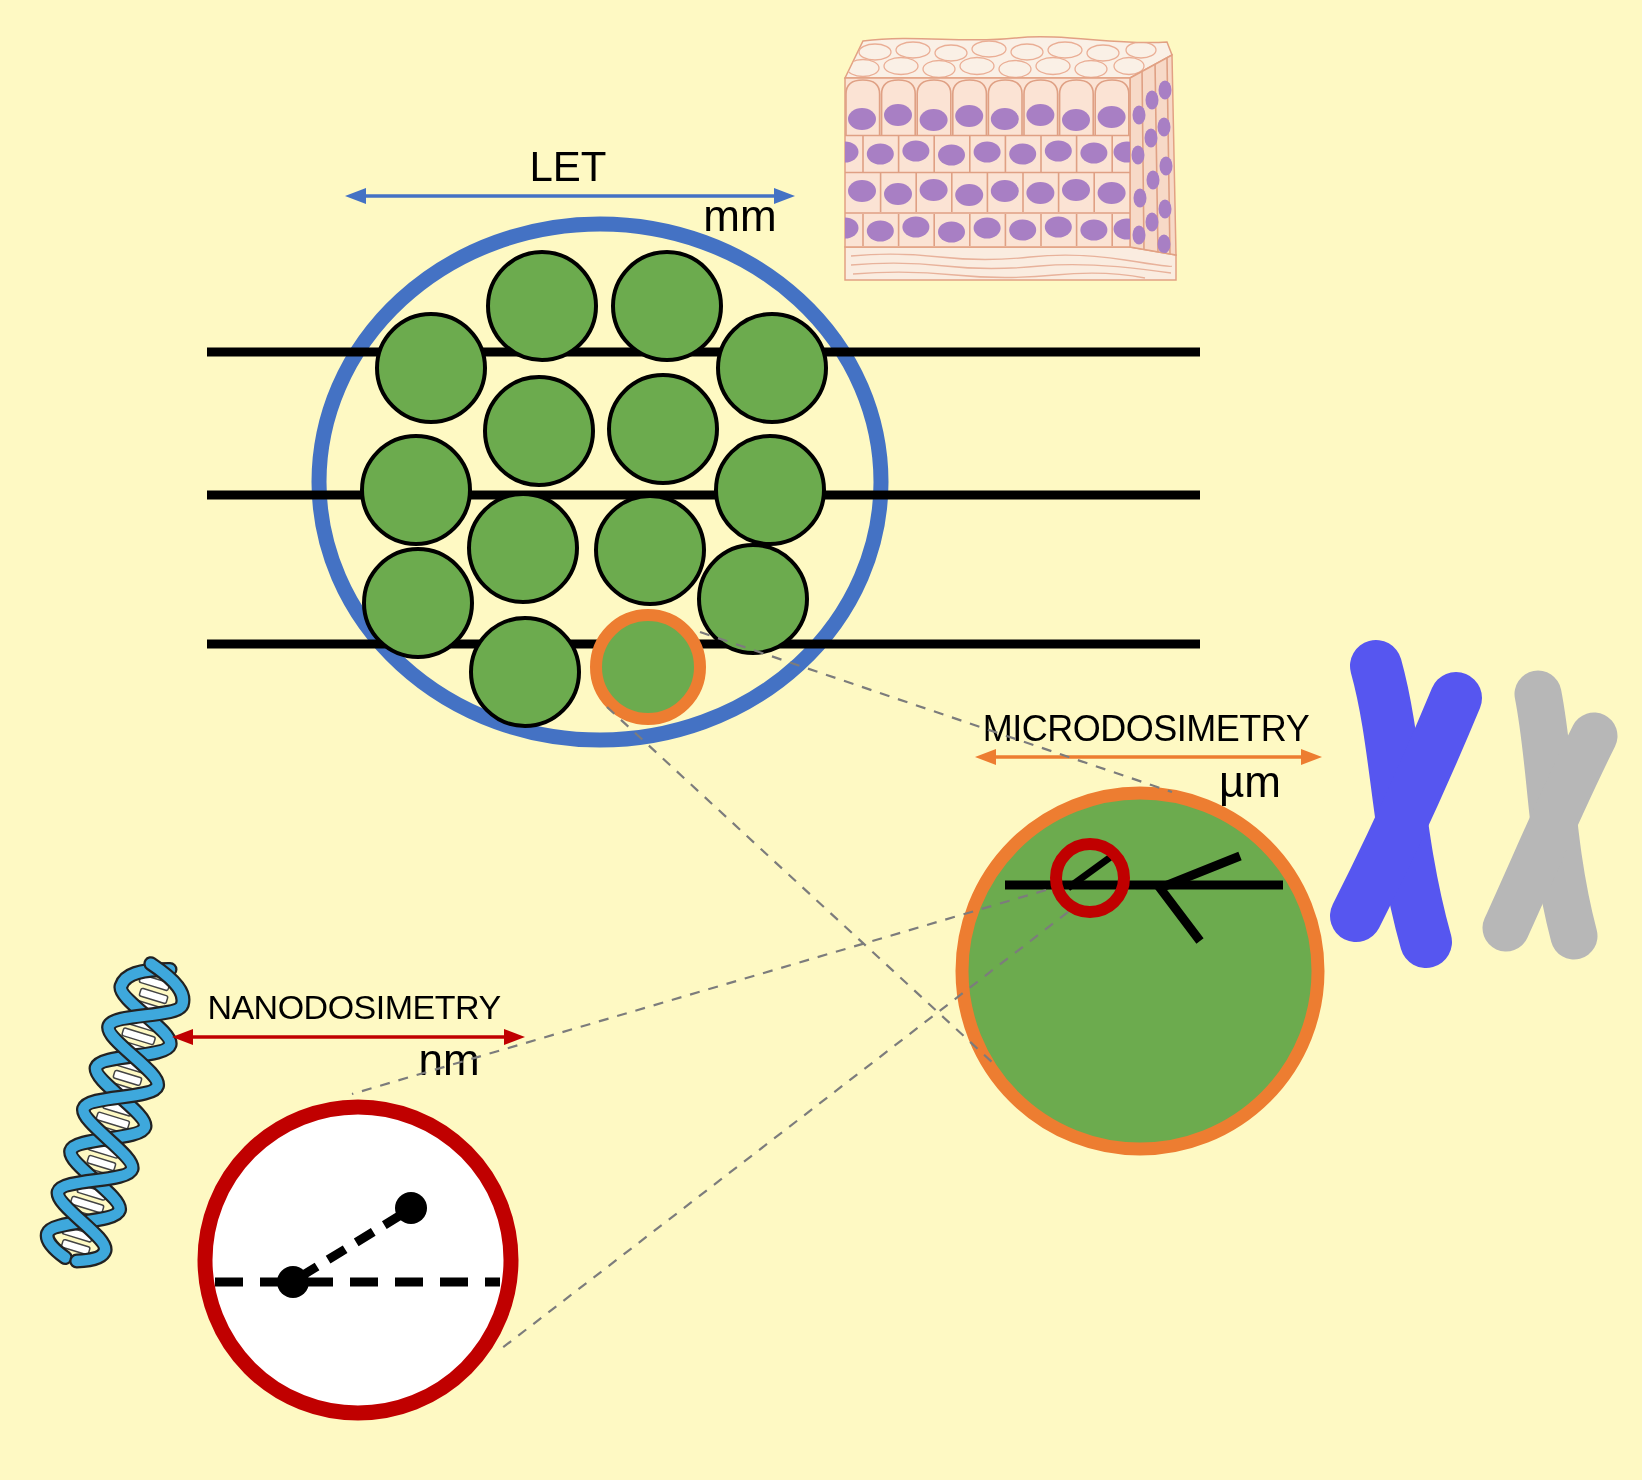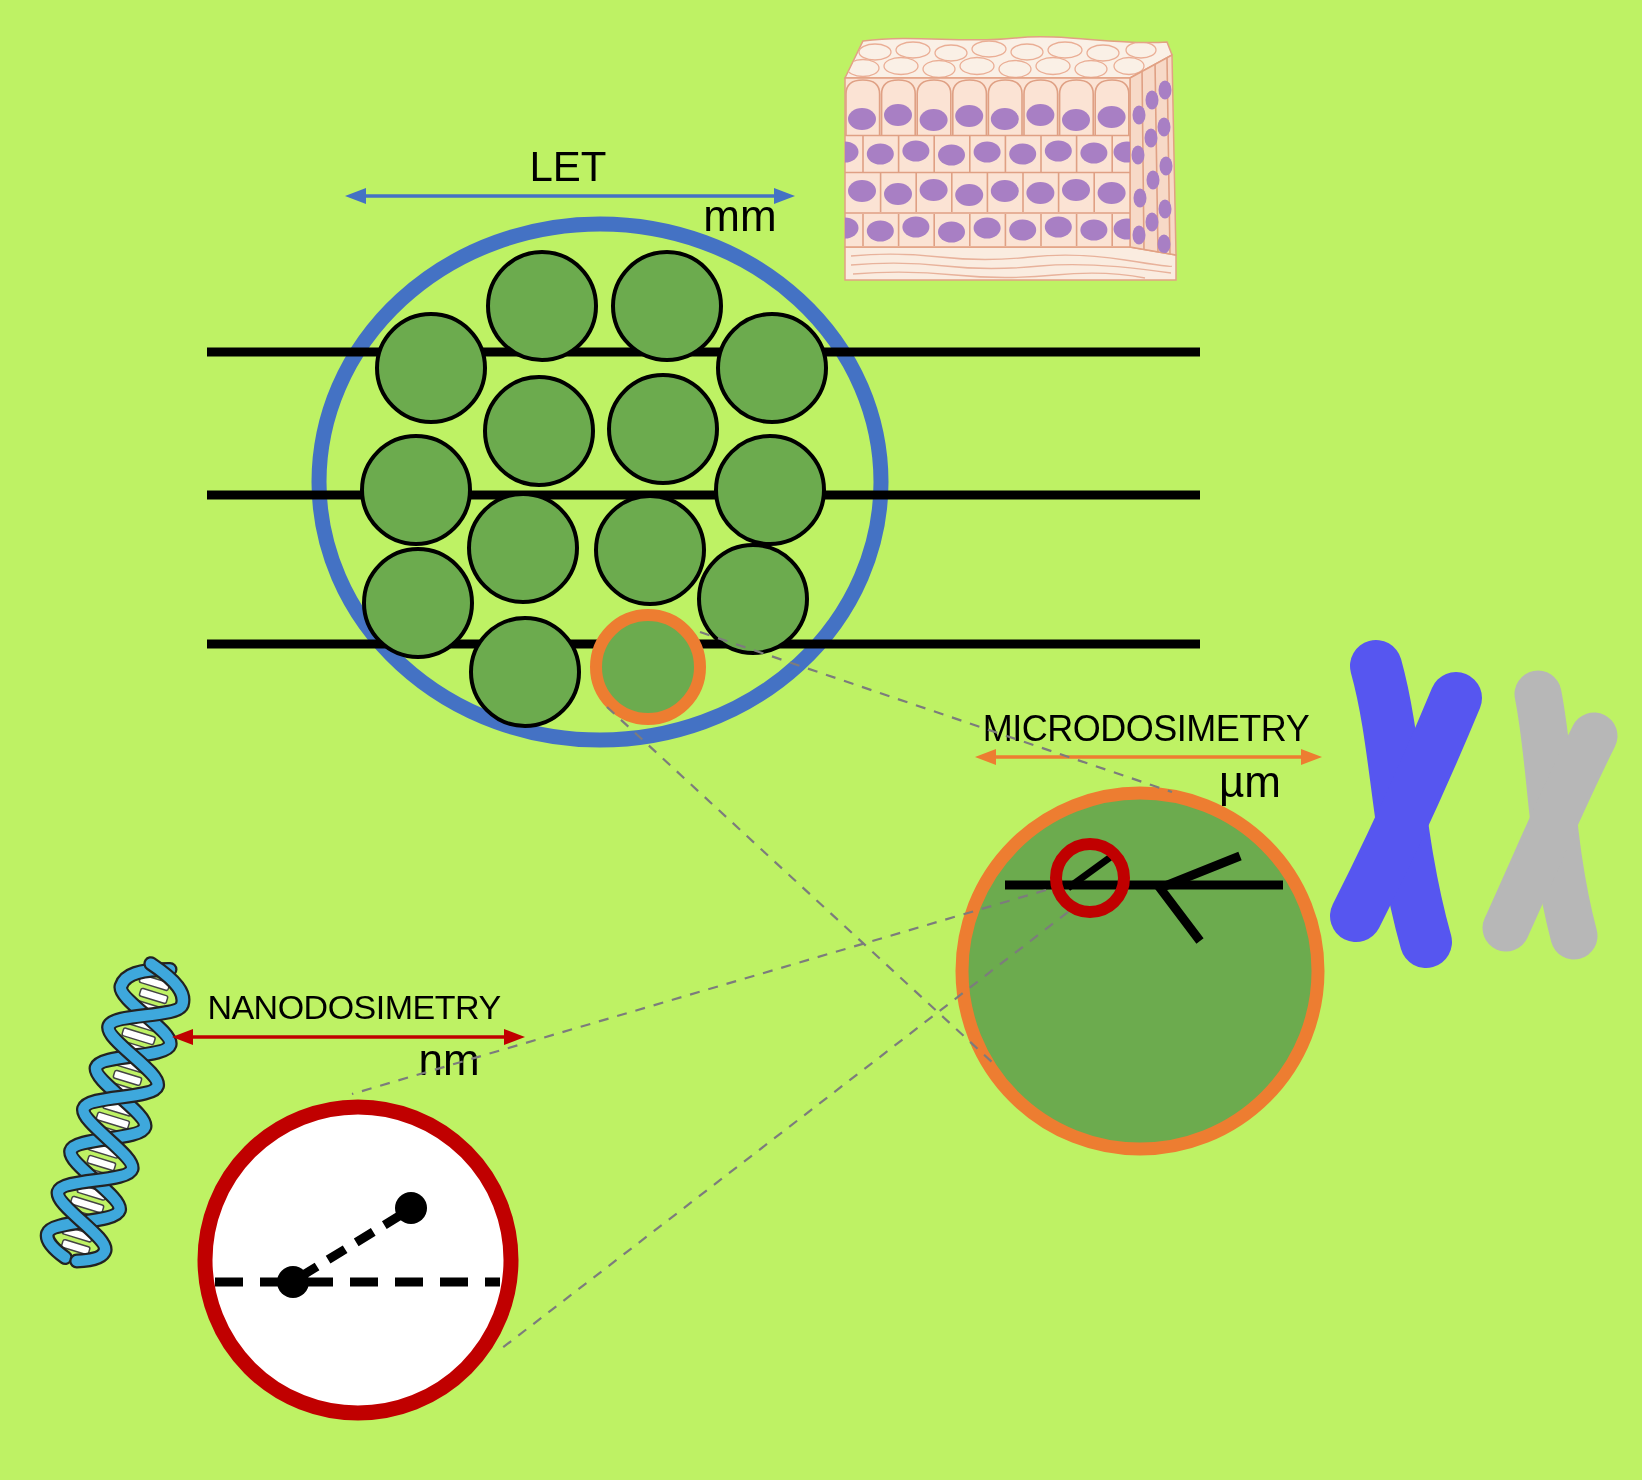--- a/index.html
+++ b/index.html
@@ -1,17 +1,17 @@
 <!DOCTYPE html>
 <html style="--let-arrow-blue: #4472C4; --cell-green: #6CAB4E; --micro-orange: #ED7D31; --nano-dark-red: #C00000; --track-black: #000000; --connector-gray: #7C7C7C; --chromosome-blue: #5656F0; --chromosome-gray: #B7B7B7; --dna-blue: #3EA8DC; --tissue-face: #FBE3D4; --tissue-top: #FAF0E6; --tissue-side: #F7D9C7; --tissue-outline: #E2A183; --tissue-membrane: #FAECE0; --nucleus-purple: #A87FC4;"><head>
 <meta charset="utf-8">
 <style>
   html,body{margin:0;padding:0;background:#ffffff;}
   body{font-family:"Liberation Sans", sans-serif;}
-  #stage{width:1642px;height:1480px;position:relative;background:#bef264;}
+  #stage{width:1642px;height:1480px;position:relative;background:#fef9c3;}
   svg{display:block;}
   text{fill:#000;}
   .lbl{font-family:"Liberation Sans", sans-serif;}
   .lbl-main{font-size:36px;letter-spacing:-0.5px;}
   .lbl-unit{font-size:44px;}
   .lbl-let{font-size:42px;}
   .lbl-nano{font-size:34px;letter-spacing:-0.5px;}
   .track{stroke:var(--track-black,#000);stroke-width:9;}
   .phantom{fill:none;stroke:var(--let-arrow-blue,#4472C4);stroke-width:15;}
   .cell{fill:var(--cell-green,#6CAB4E);stroke:#000;stroke-width:4;}

